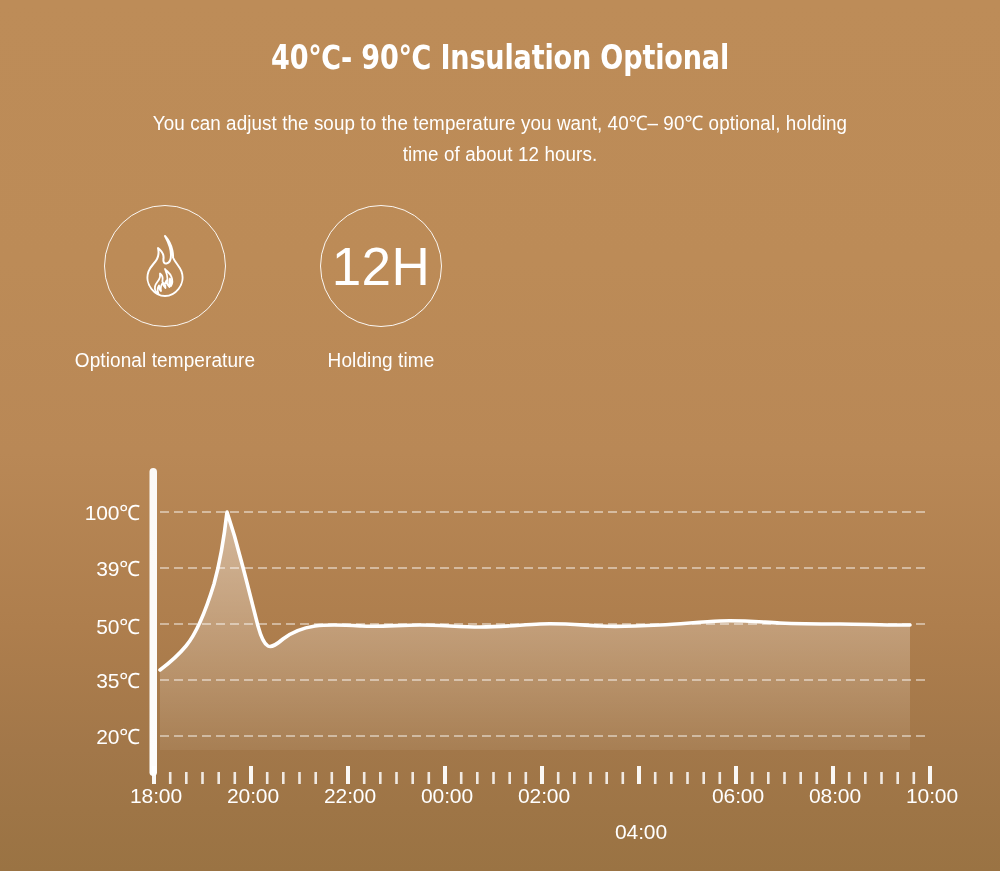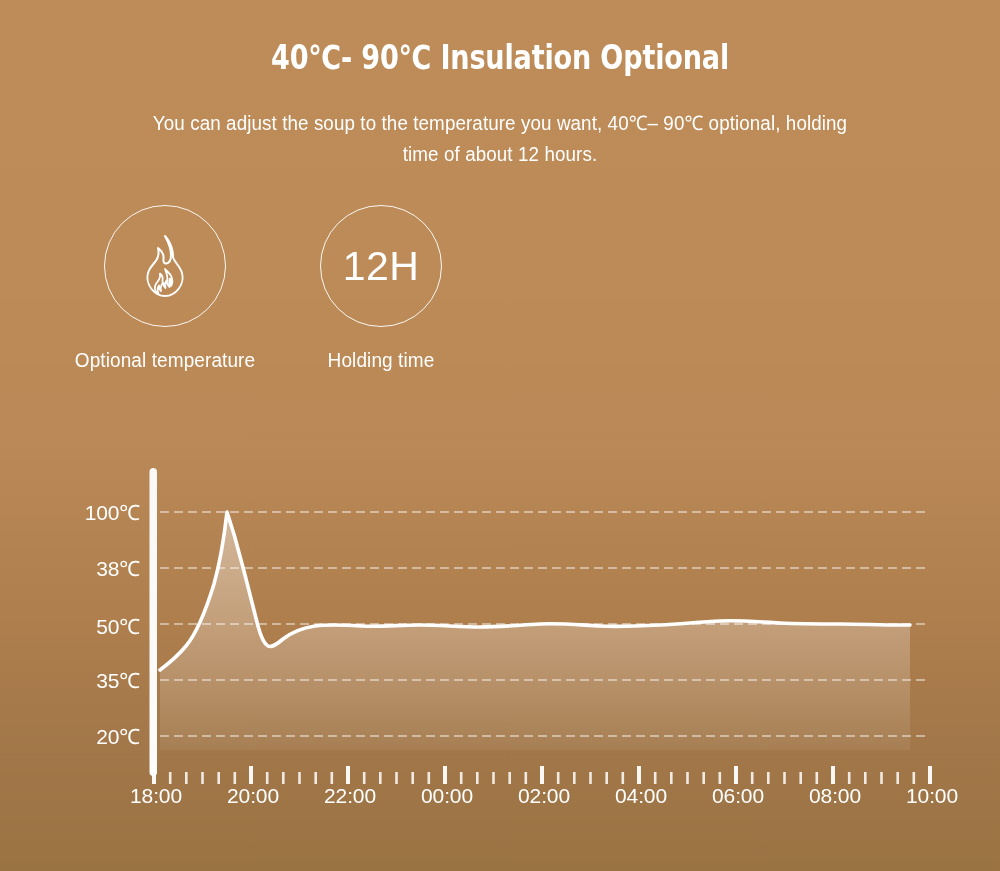--- a/index.html
+++ b/index.html
@@ -85,21 +85,21 @@
     border-radius: 50%;
     box-sizing: border-box;
     display: flex;
     align-items: center;
     justify-content: center;
   }
   .circle svg { display: block; }
   .circle-text {
     color: #FFFFFF;
     font-family: "Liberation Sans", sans-serif;
-    font-size: 41px;
+    font-size: 53px;
     font-weight: 300;
     letter-spacing: 0.5px;
     line-height: 1;
   }
   .feature-label {
     margin-top: 22px;
     color: #FFFFFF;
     font-family: "Liberation Sans", sans-serif;
     font-size: 20px;
     letter-spacing: 0.1px;
@@ -186,21 +186,21 @@
       </div>
       <div class="feature-label">Holding time</div>
     </div>
 
   </div>
 
   <div class="chart">
 
     <div class="ylabels">
       <div class="ylabel" style="top:62px;margin-left:19px;">100℃</div>
-      <div class="ylabel" style="top:118px;">38℃</div>
+      <div class="ylabel" style="top:118px;">39℃</div>
       <div class="ylabel" style="top:176px;">50℃</div>
       <div class="ylabel" style="top:230px;text-align:right;">35℃</div>
       <div class="ylabel" style="top:286px;">20℃</div>
     </div>
 
     <svg class="chart-svg" width="1000" height="400" viewBox="0 0 1000 400">
       <defs>
         <linearGradient id="areaFill" x1="0" y1="0" x2="0" y2="1">
           <stop offset="0%" stop-color="#FFFFFF" stop-opacity="0.42"></stop>
           <stop offset="45%" stop-color="#FFFFFF" stop-opacity="0.26"></stop>
@@ -330,21 +330,21 @@
         </g>
       </g>
     </svg>
 
     <div class="xlabels">
       <div class="xlabel" style="left:156px;">18:00</div>
       <div class="xlabel" style="left:253px;">20:00</div>
       <div class="xlabel" style="left:350px;">22:00</div>
       <div class="xlabel" style="left:447px;">00:00</div>
       <div class="xlabel" style="left:544px;">02:00</div>
-      <div class="xlabel" style="left:641px;">04:00</div>
+      <div class="xlabel" style="left:641px;margin-top:36px;">04:00</div>
       <div class="xlabel" style="left:738px;">06:00</div>
       <div class="xlabel" style="left:835px;">08:00</div>
       <div class="xlabel" style="left:932px;text-align:center;">10:00</div>
     </div>
 
   </div>
 
 </div>
 
 </body></html>

